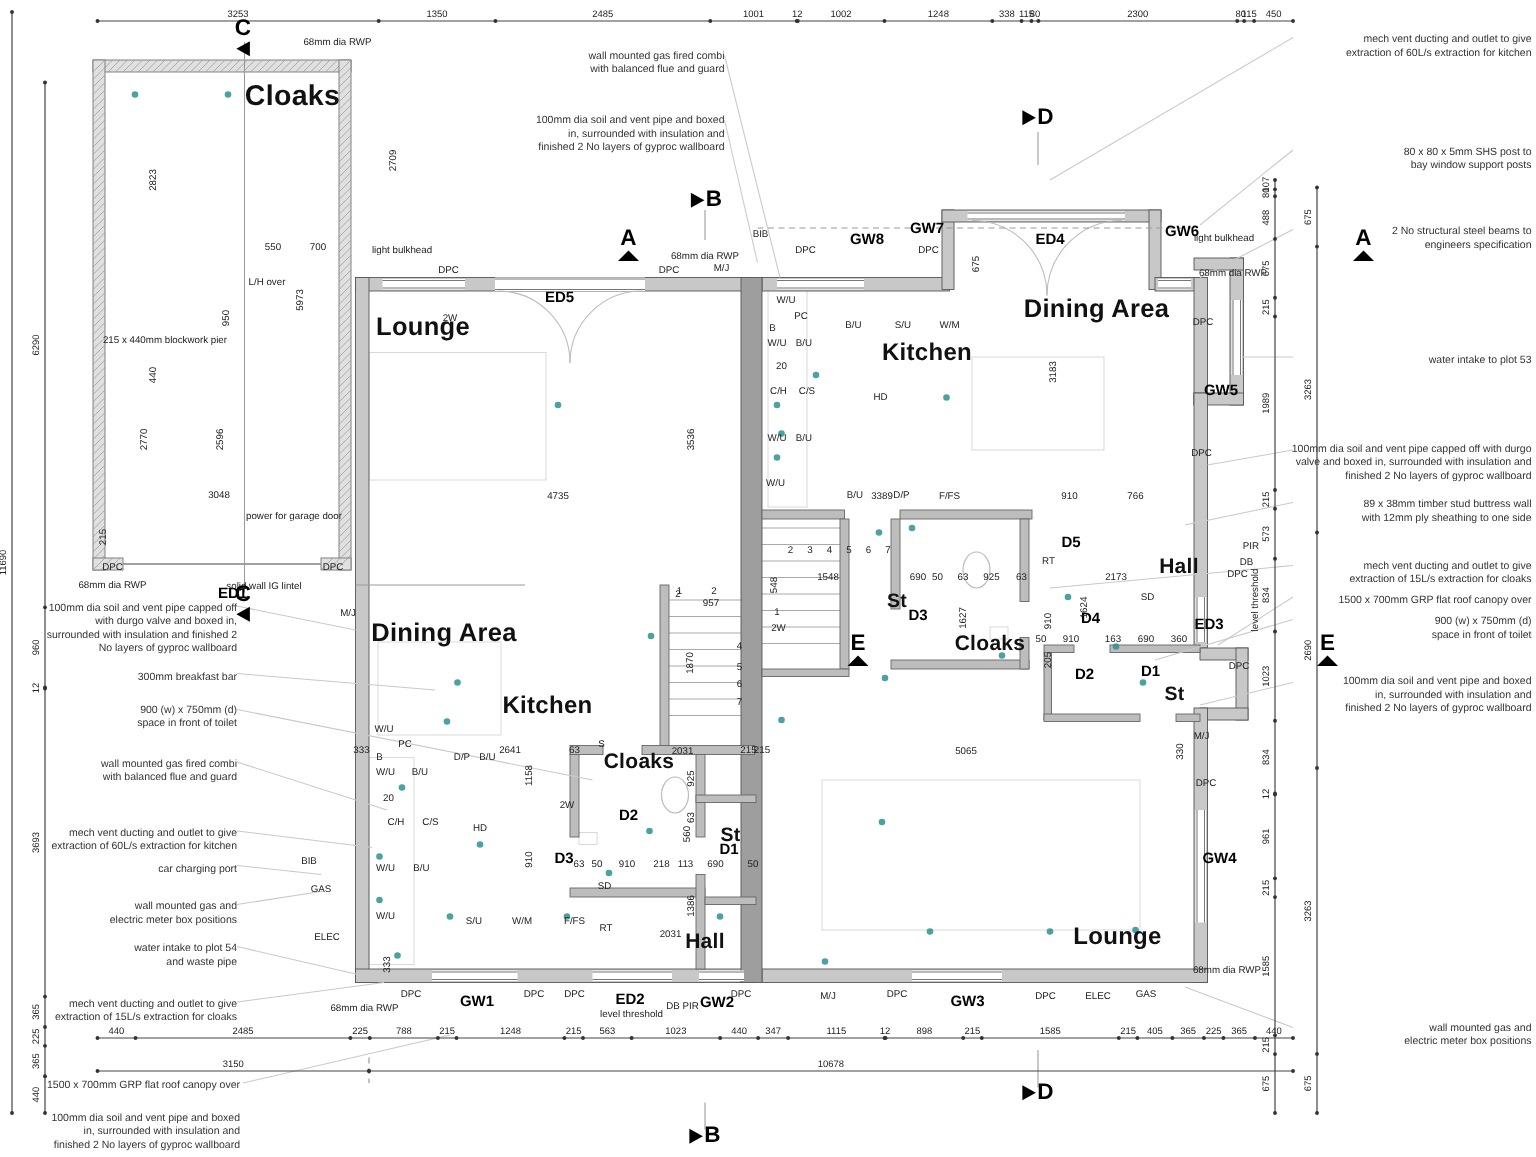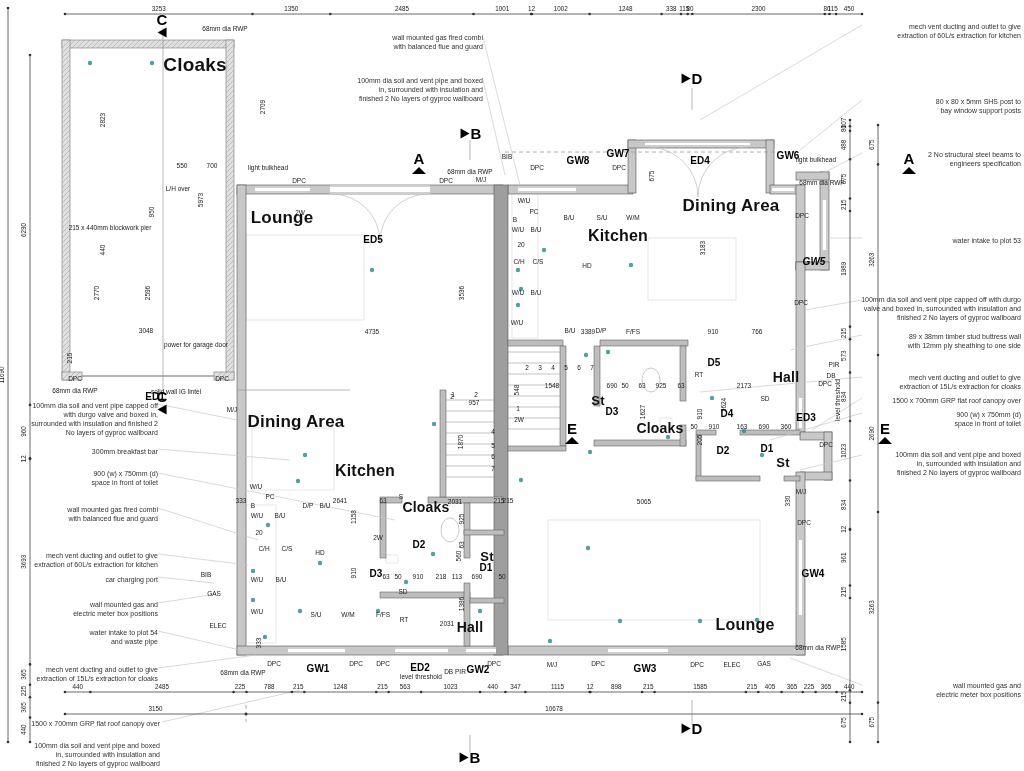--- a/index.html
+++ b/index.html
@@ -545,29 +545,29 @@
       <div class="room" style="left: 487px; top: 556px; font-size: 13px;">St</div>
       <div class="room" style="left: 470px; top: 627px; font-size: 14px;">Hall</div>
       <div class="room" style="left: 618px; top: 236px; font-size: 16px;">Kitchen</div>
       <div class="room" style="left: 731px; top: 206px; font-size: 17px;">Dining Area</div>
       <div class="room" style="left: 598px; top: 400px; font-size: 13px;">St</div>
       <div class="room" style="left: 660px; top: 428px; font-size: 14px;">Cloaks</div>
       <div class="room" style="left: 786px; top: 377px; font-size: 14px;">Hall</div>
       <div class="room" style="left: 783px; top: 462px; font-size: 13px;">St</div>
       <div class="room" style="left: 745px; top: 625px; font-size: 16px;">Lounge</div>
       <div class="tag" style="left: 155px; top: 396px;">ED1</div>
-      <div class="tag" style="left: 373px; top: 199px; margin-top: 40px;">ED5</div>
+      <div class="tag" style="left: 373px; top: 199px;">ED5</div>
       <div class="tag" style="left: 420px; top: 667px;">ED2</div>
       <div class="tag" style="left: 806px; top: 417px;">ED3</div>
       <div class="tag" style="left: 700px; top: 160px;">ED4</div>
       <div class="tag" style="left: 318px; top: 668px;">GW1</div>
       <div class="tag" style="left: 478px; top: 669px;">GW2</div>
       <div class="tag" style="left: 645px; top: 668px;">GW3</div>
       <div class="tag" style="left: 813px; top: 573px;">GW4</div>
-      <div class="tag" style="left: 814px; top: 261px; font-style: italic;">GW5</div>
+      <div class="tag" style="left: 814px; top: 261px;">GW5</div>
       <div class="tag" style="left: 788px; top: 155px;">GW6</div>
       <div class="tag" style="left: 618px; top: 153px;">GW7</div>
       <div class="tag" style="left: 578px; top: 160px;">GW8</div>
       <div class="tag" style="left: 486px; top: 567px;">D1</div>
       <div class="tag" style="left: 419px; top: 544px;">D2</div>
       <div class="tag" style="left: 376px; top: 573px;">D3</div>
       <div class="tag" style="left: 767px; top: 448px;">D1</div>
       <div class="tag" style="left: 723px; top: 450px;">D2</div>
       <div class="tag" style="left: 612px; top: 411px;">D3</div>
       <div class="tag" style="left: 727px; top: 413px;">D4</div>

